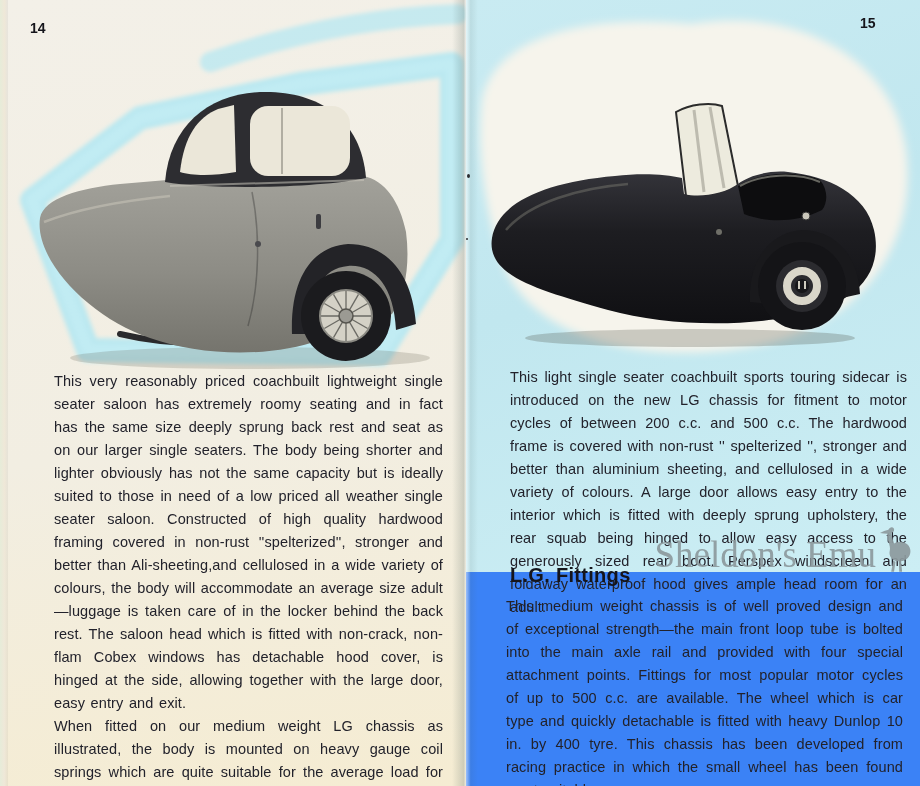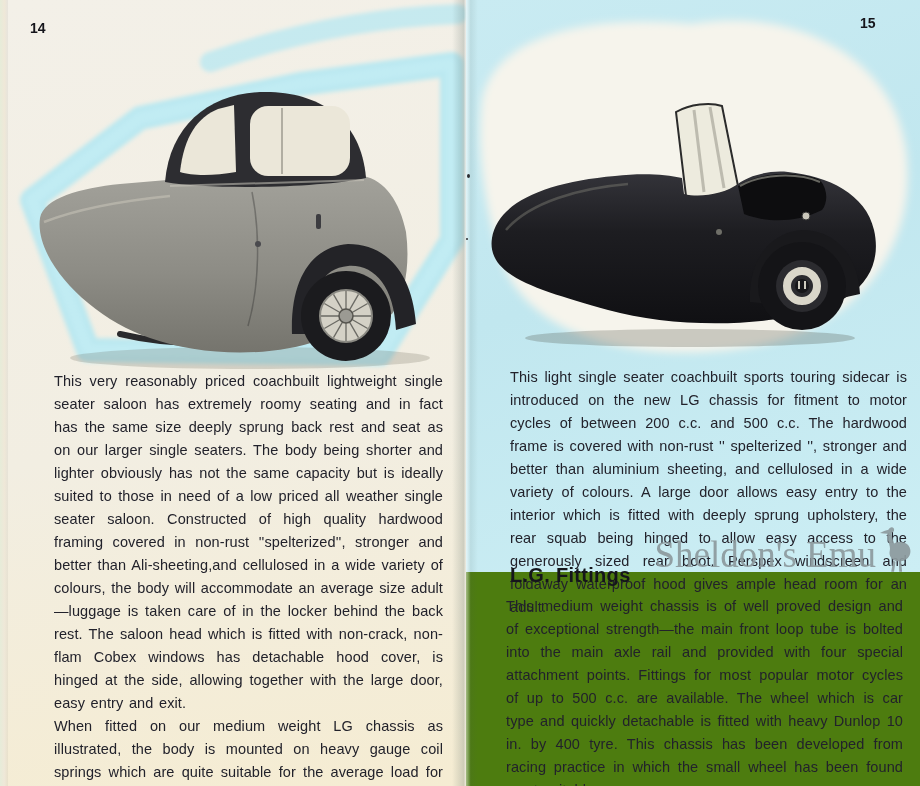--- a/index.html
+++ b/index.html
@@ -1,18 +1,18 @@
 <!DOCTYPE html>
 <html><head>
 <meta charset="utf-8">
 <style>
   html,body{margin:0;padding:0;background:#888;}
   .spread{
     position:relative;width:920px;height:786px;overflow:hidden;
-    font-family:"Liberation Sans",sans-serif;background:#4d7c0f;
+    font-family:"Liberation Sans",sans-serif;background:#3b82f6;
   }
   
   .page-left{
     position:absolute;left:0;top:0;width:466px;height:786px;
     background:linear-gradient(172deg,#f3f0e8 0%,#f2eee2 55%,#f5ecd2 100%);
   }
   .page-right{
     position:absolute;left:466px;top:0;width:454px;height:572px;
     background:linear-gradient(160deg,#c9ebf2 0%,#c1e7ef 45%,#cceef4 100%);
   }

